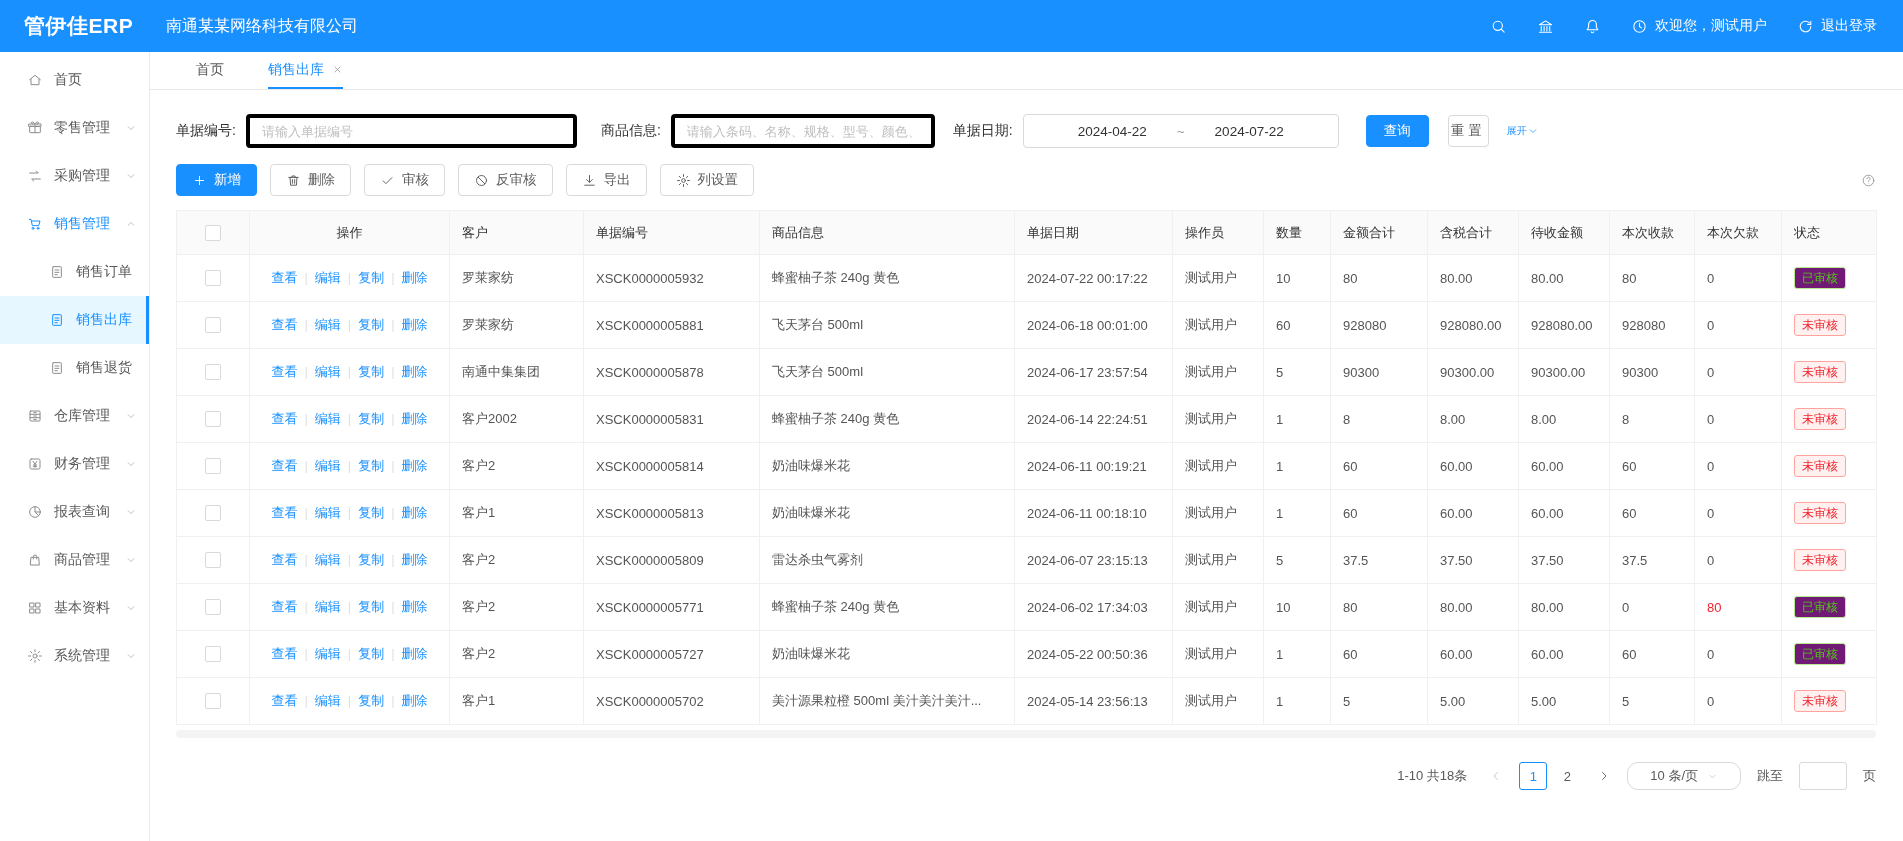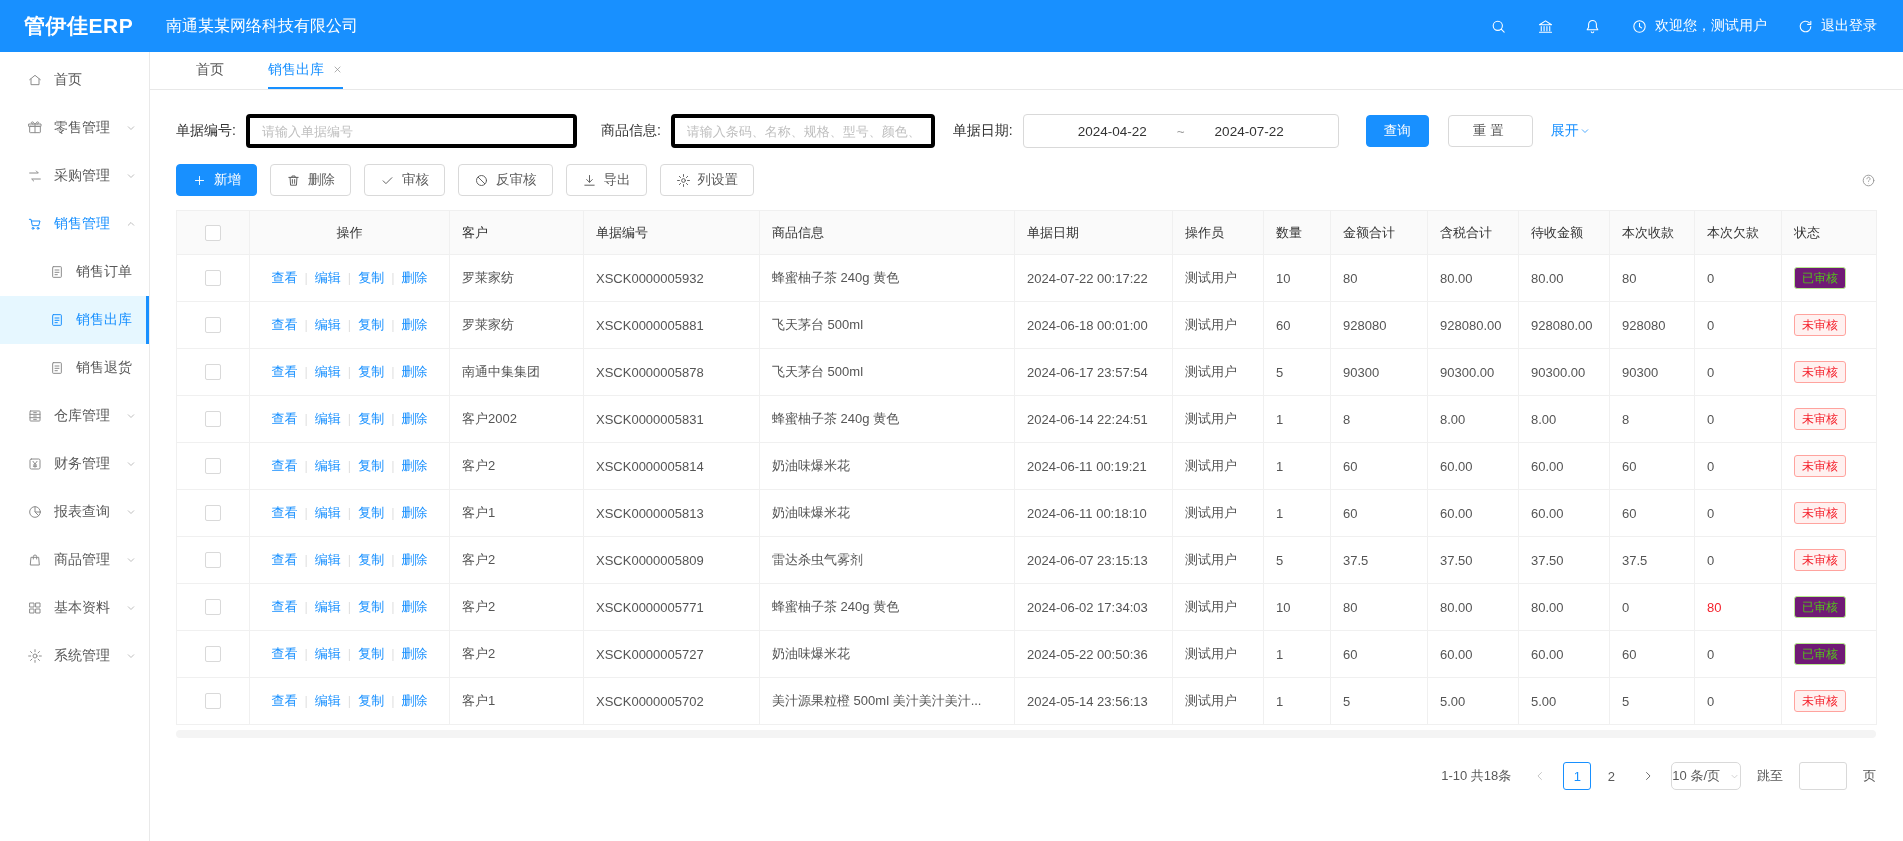--- a/index.html
+++ b/index.html
@@ -38,22 +38,22 @@
   .f-label{margin-right:10px;white-space:nowrap}
   .inp{height:34px;border:4px solid #000000;border-radius:4px;padding:0 12px;font-size:13px;color:#333;outline:none;font-family:inherit}
   .inp::placeholder{color:#bfbfbf}
   #order-input{width:331px;margin-right:24px}
   #product-input{width:264px;margin-right:18px}
   .daterange{width:316px;height:34px;border:1px solid #d9d9d9;border-radius:4px;display:flex;align-items:center;justify-content:center;gap:30px;font-size:13.5px;color:#333;margin-right:27px;cursor:pointer}
   .dr-sep{color:#999}
   .btn{height:32px;border:1px solid #d9d9d9;border-radius:4px;background:#fff;color:#595959;font-size:13.5px;display:inline-flex;align-items:center;gap:7px;padding:0 15px;cursor:pointer;font-family:inherit;white-space:nowrap}
   .btn.primary{background:#1890ff;border-color:#1890ff;color:#fff}
   #search-btn{margin-right:19px;padding:0 17px}
-  #reset-btn{margin-right:18px;letter-spacing:4px;padding:0 24px}
-  .expand{color:#1890ff;display:flex;align-items:center;font-size:14px;cursor:pointer}
+  #reset-btn{margin-right:18px;letter-spacing:4px;padding:0 2px}
+  .expand{color:#1890ff;display:flex;align-items:center;font-size:10px;cursor:pointer}
   .expand .ic{font-size:12px}
 
   .toolbar{display:flex;align-items:center;gap:13px;margin-top:16px}
   .toolbar .ic{font-size:15px}
   .help{margin-left:auto;color:#999;font-size:19px;cursor:pointer}
 
   table{border-collapse:collapse;table-layout:fixed;width:1700px;margin-top:14px;font-size:13px}
   th,td{border:1px solid #f0f0f0;padding:0 12px;text-align:left;overflow:hidden;white-space:nowrap;text-overflow:ellipsis}
   th{background:#fafafa;height:44px;color:#333;font-weight:400}
   td{height:47px;color:#555}
@@ -66,21 +66,21 @@
   .badge.no{color:#f5222d;background:#fff1f0;border:1px solid #ffa39e}
   .red{color:#f5222d}
   .hstrip{width:1700px;height:8px;background:#f4f4f4;border-radius:4px;margin-top:5px}
 
   .pagination{width:1700px;display:flex;justify-content:flex-end;align-items:center;gap:16px;margin-top:24px;font-size:13px;color:#595959}
   .pg-total{margin-right:6px}
   .pg-arrow{display:flex;color:#bfbfbf;cursor:pointer;font-size:14px}
   .pg-arrow.next{color:#595959}
   .pg-num{min-width:28px;height:28px;border-radius:3px;display:flex;align-items:center;justify-content:center;cursor:pointer;border:1px solid transparent}
   .pg-num.active{border-color:#1890ff;color:#1890ff;background:#fff}
-  .pg-size{height:28px;border:1px solid #d9d9d9;border-radius:5px;display:flex;align-items:center;gap:9px;padding:0 0;cursor:pointer;background:#fff}
+  .pg-size{height:28px;border:1px solid #d9d9d9;border-radius:11px;display:flex;align-items:center;gap:9px;padding:0 22px;cursor:pointer;background:#fff}
   .pg-size .ic{color:#bfbfbf;font-size:11px}
   .jump-input{width:48px;height:28px;border:1px solid #d9d9d9;border-radius:3px;font-family:inherit;padding:0 6px}
 </style>
 </head>
 <body>
 
 <header class="topbar">
   <div class="logo">管伊佳ERP</div>
   <div class="company">南通某某网络科技有限公司</div>
   <div class="topbar-right">

